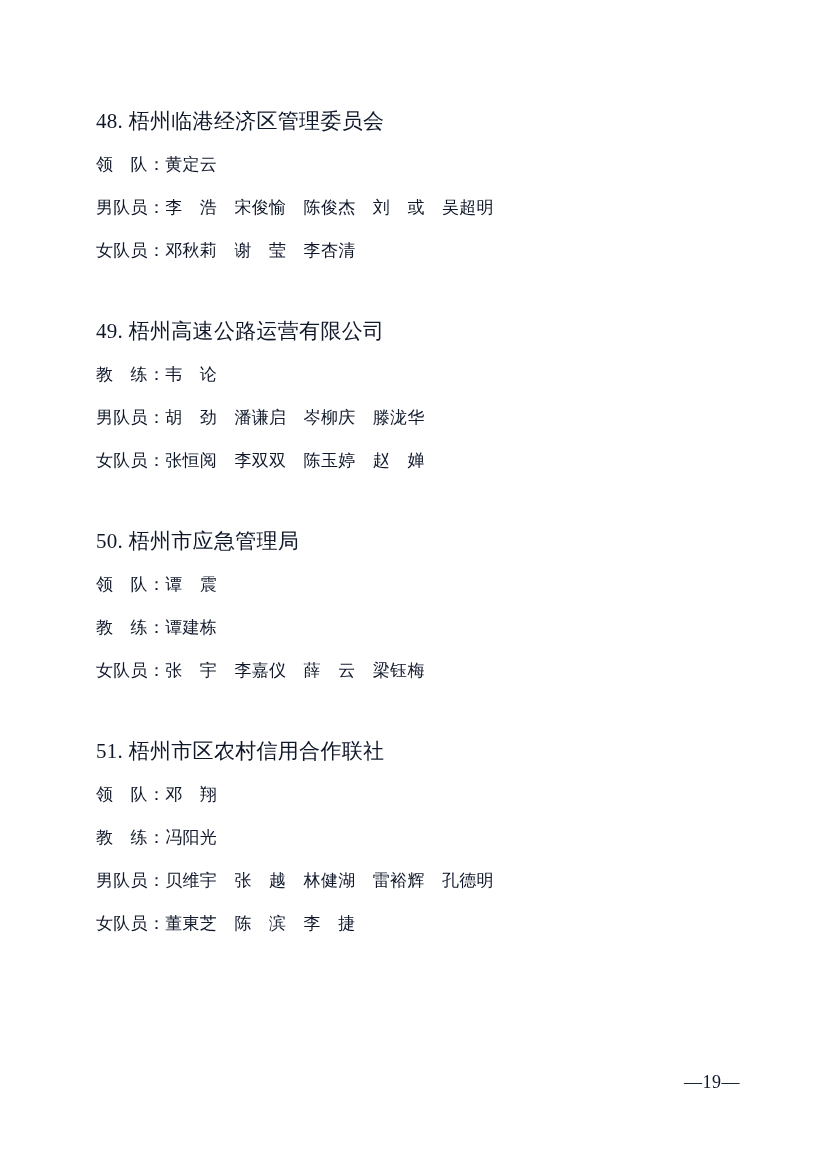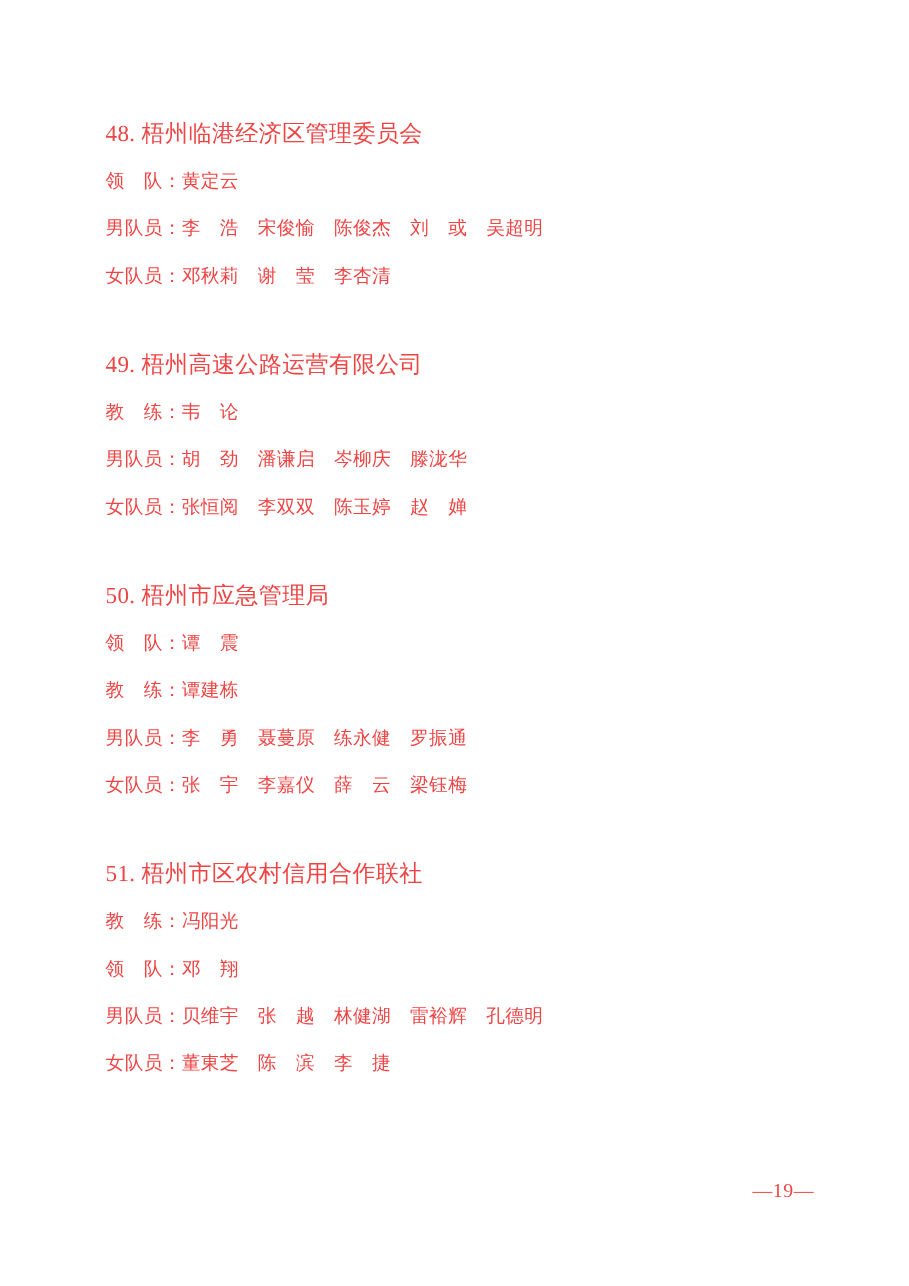--- a/index.html
+++ b/index.html
@@ -7,21 +7,21 @@
     padding: 0;
     background: #ffffff;
   }
   .page {
     position: relative;
     width: 826px;
     height: 1169px;
     background: #ffffff;
     box-sizing: border-box;
     font-family: "Liberation Serif", "DejaVu Serif", serif;
-    color: #ef4444;
+    color: #0f172a;
     overflow: hidden;
   }
   .content {
     position: absolute;
     left: 96px;
     top: 100px;
     width: 640px;
   }
   .entry {
     margin-bottom: 38px;
@@ -73,28 +73,27 @@
       <div class="title-line"><span class="num">49.</span>&nbsp;<span>梧州高速公路运营有限公司</span></div>
       <div class="line"><span class="label">教　练：</span><span>韦　论</span></div>
       <div class="line"><span class="label">男队员：</span><span>胡　劲　潘谦启　岑柳庆　滕泷华</span></div>
       <div class="line"><span class="label">女队员：</span><span>张恒阅　李双双　陈玉婷　赵　婵</span></div>
     </div>
 
     <div class="entry">
       <div class="title-line"><span class="num">50.</span>&nbsp;<span>梧州市应急管理局</span></div>
       <div class="line"><span class="label">领　队：</span><span>谭　震</span></div>
       <div class="line"><span class="label">教　练：</span><span>谭建栋</span></div>
-      <div class="line"><span class="label">男队员：</span><span>李　勇　聂蔓原　练永健　罗振通</span></div>
       <div class="line"><span class="label">女队员：</span><span>张　宇　李嘉仪　薛　云　梁钰梅</span></div>
     </div>
 
     <div class="entry">
       <div class="title-line"><span class="num">51.</span>&nbsp;<span>梧州市区农村信用合作联社</span></div>
+      <div class="line"><span class="label">领　队：</span><span>邓　翔</span></div>
       <div class="line"><span class="label">教　练：</span><span>冯阳光</span></div>
-      <div class="line"><span class="label">领　队：</span><span>邓　翔</span></div>
       <div class="line"><span class="label">男队员：</span><span>贝维宇　张　越　林健湖　雷裕辉　孔德明</span></div>
       <div class="line"><span class="label">女队员：</span><span>董東芝　陈　滨　李　捷</span></div>
     </div>
 
   </div>
 
   <div class="footer">—19—</div>
 </div>
 
 </body></html>

